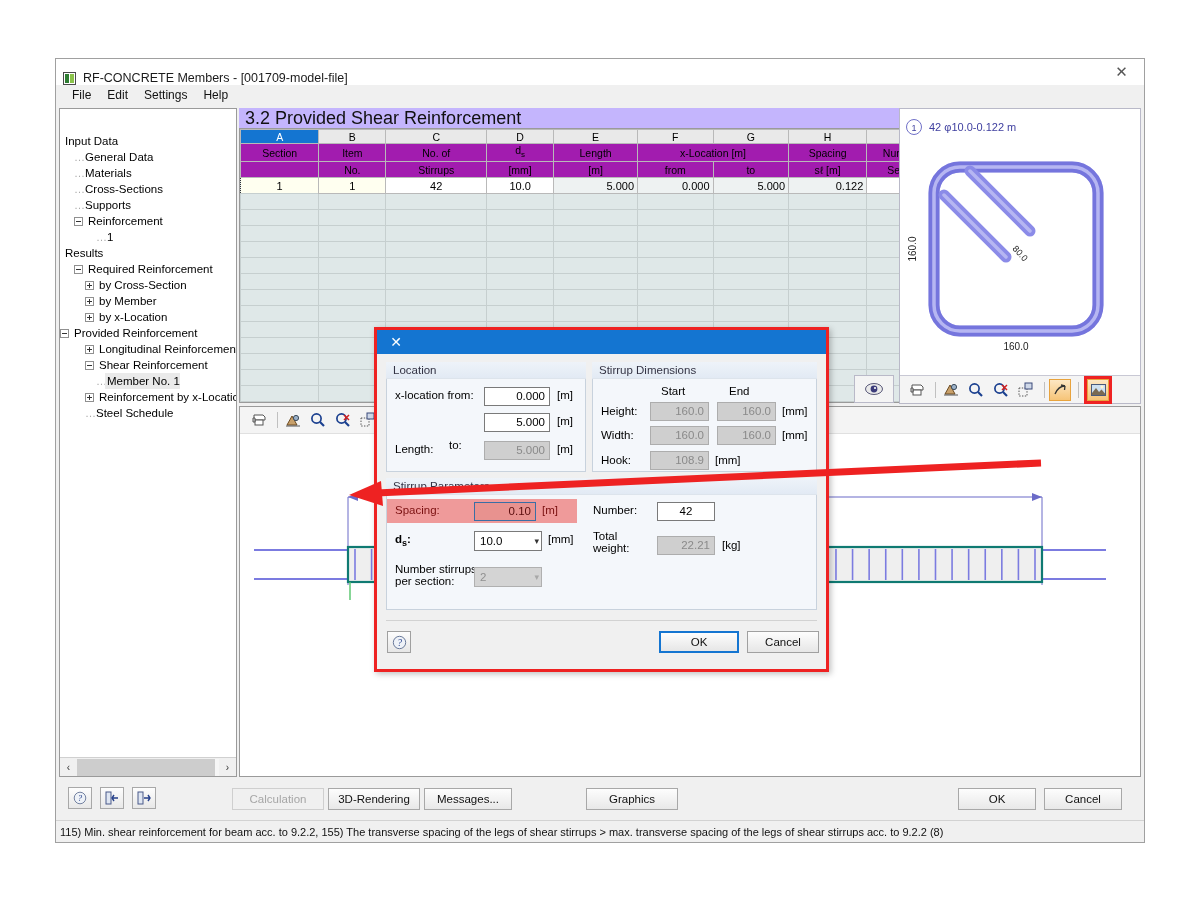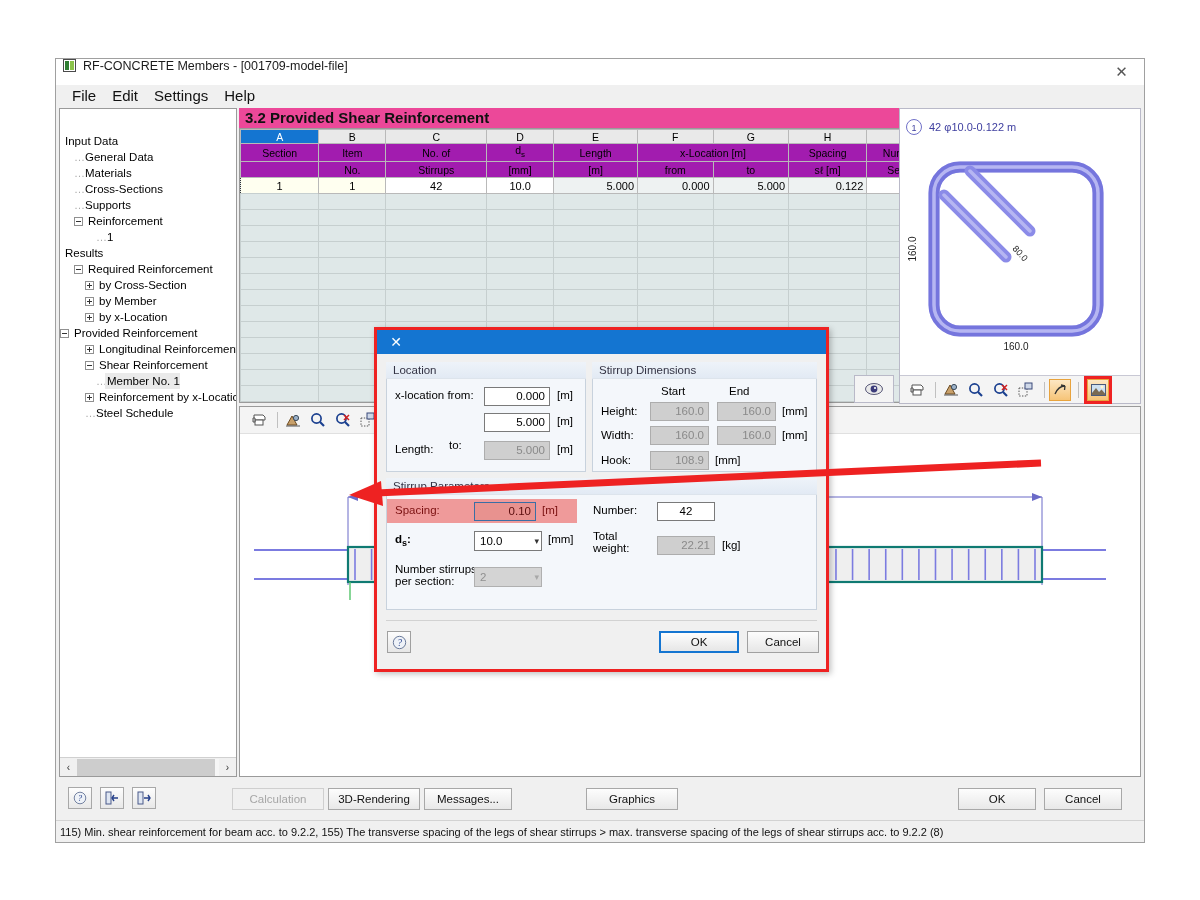--- a/index.html
+++ b/index.html
@@ -5,35 +5,35 @@
   html,body{margin:0;padding:0;}
   body{
     width:1200px;height:900px;background:#ffffff;
     font-family:"Liberation Sans", sans-serif;
     font-size:12px;color:#000;overflow:hidden;
   }
   #app{position:absolute;left:55px;top:58px;width:1090px;height:785px;
        background:#f0f0f0;border:1px solid #a0a0a0;box-sizing:border-box;}
 
   
-  .titlebar{height:26px;background:#ffffff;display:flex;align-items:flex-start;
+  .titlebar{height:26px;background:#ffffff;display:flex;align-items:flex-end;
             padding-left:7px;box-sizing:border-box;}
   .app-icon{width:13px;height:13px;margin-right:7px;position:relative;
             background:#ffffff;border:1px solid #4a4a4a;box-sizing:border-box;}
   .app-icon:before{content:"";position:absolute;left:1px;top:1px;width:4px;height:9px;background:#2e7d32;}
   .app-icon:after{content:"";position:absolute;left:6px;top:1px;width:4px;height:9px;background:#8bc34a;}
   .title-text{font-size:12.5px;color:#1b1b1b;}
   .win-close{position:absolute;right:0;top:0;width:45px;height:26px;
              display:flex;align-items:center;justify-content:center;
              font-size:15px;color:#555;cursor:default;}
 
   
   .menubar{height:20px;background:#f0f0f0;display:flex;align-items:center;
            padding-left:8px;box-sizing:border-box;}
-  .menubar span{padding:1px 8px;font-size:15px;color:#111;}
+  .menubar span{padding:1px 8px;font-size:12px;color:#111;}
 
   
   .body-area{position:absolute;left:0;top:46px;right:0;bottom:62px;background:#f0f0f0;}
 
   
   .sidebar{position:absolute;left:3px;top:3px;width:178px;bottom:3px;
            background:#ffffff;border:1px solid #9a9a9a;box-sizing:border-box;}
   .combo{position:absolute;left:0;top:0;right:0;height:20px;background:#fffff4;
          border-bottom:1px solid #c8c8c8;display:flex;align-items:center;
          padding:0 2px 0 4px;box-sizing:border-box;font-size:11.5px;margin-top:41px;}
@@ -52,22 +52,22 @@
   .dash{width:9px;flex:none;color:#aaa;font-size:11px;text-align:center;line-height:14px;}
   .hscroll{position:absolute;left:0;right:0;bottom:0;height:19px;background:#f0f0f0;
            border-top:1px solid #d0d0d0;display:flex;align-items:center;box-sizing:border-box;}
   .hs-btn{width:17px;height:17px;display:flex;align-items:center;justify-content:center;
           font-size:10px;color:#333;}
   .hs-track{flex:1;height:17px;background:#f6f6f6;position:relative;}
   .hs-thumb{position:absolute;left:0;top:0;height:17px;width:138px;background:#cdcdcd;}
 
   
   .center{position:absolute;left:183px;top:3px;right:3px;bottom:3px;}
-  .sect-head{height:20px;background:#ec4899;line-height:20px;padding-left:6px;
-             font-size:15px;color:#111;font-weight:bold;}
+  .sect-head{height:20px;background:#c4b5fd;line-height:20px;padding-left:6px;
+             font-size:18px;color:#111;}
   .table-wrap{position:absolute;left:0;top:20px;right:0;height:275px;
               background:#dfe8e8;border:1px solid #9a9a9a;box-sizing:border-box;overflow:hidden;}
   table.grid{border-collapse:collapse;width:100%;table-layout:fixed;}
   table.grid td,table.grid th{border:1px solid #b9b9b9;font-size:11px;
       font-weight:normal;padding:0;text-align:center;color:#000;}
   tr.colhdr td{height:13px;background:#e9e9e9;font-size:10.5px;}
   tr.colhdr td.actcol{background:#1475d1;color:#fff;}
   tr.namehdr td{height:15px;background:#a21caf;font-size:10.5px;line-height:11px;}
   tr.namehdr td div{line-height:12px;}
   tr.memrow td{height:15px;background:#fffff0;color:#1a1aa8;text-align:left;

